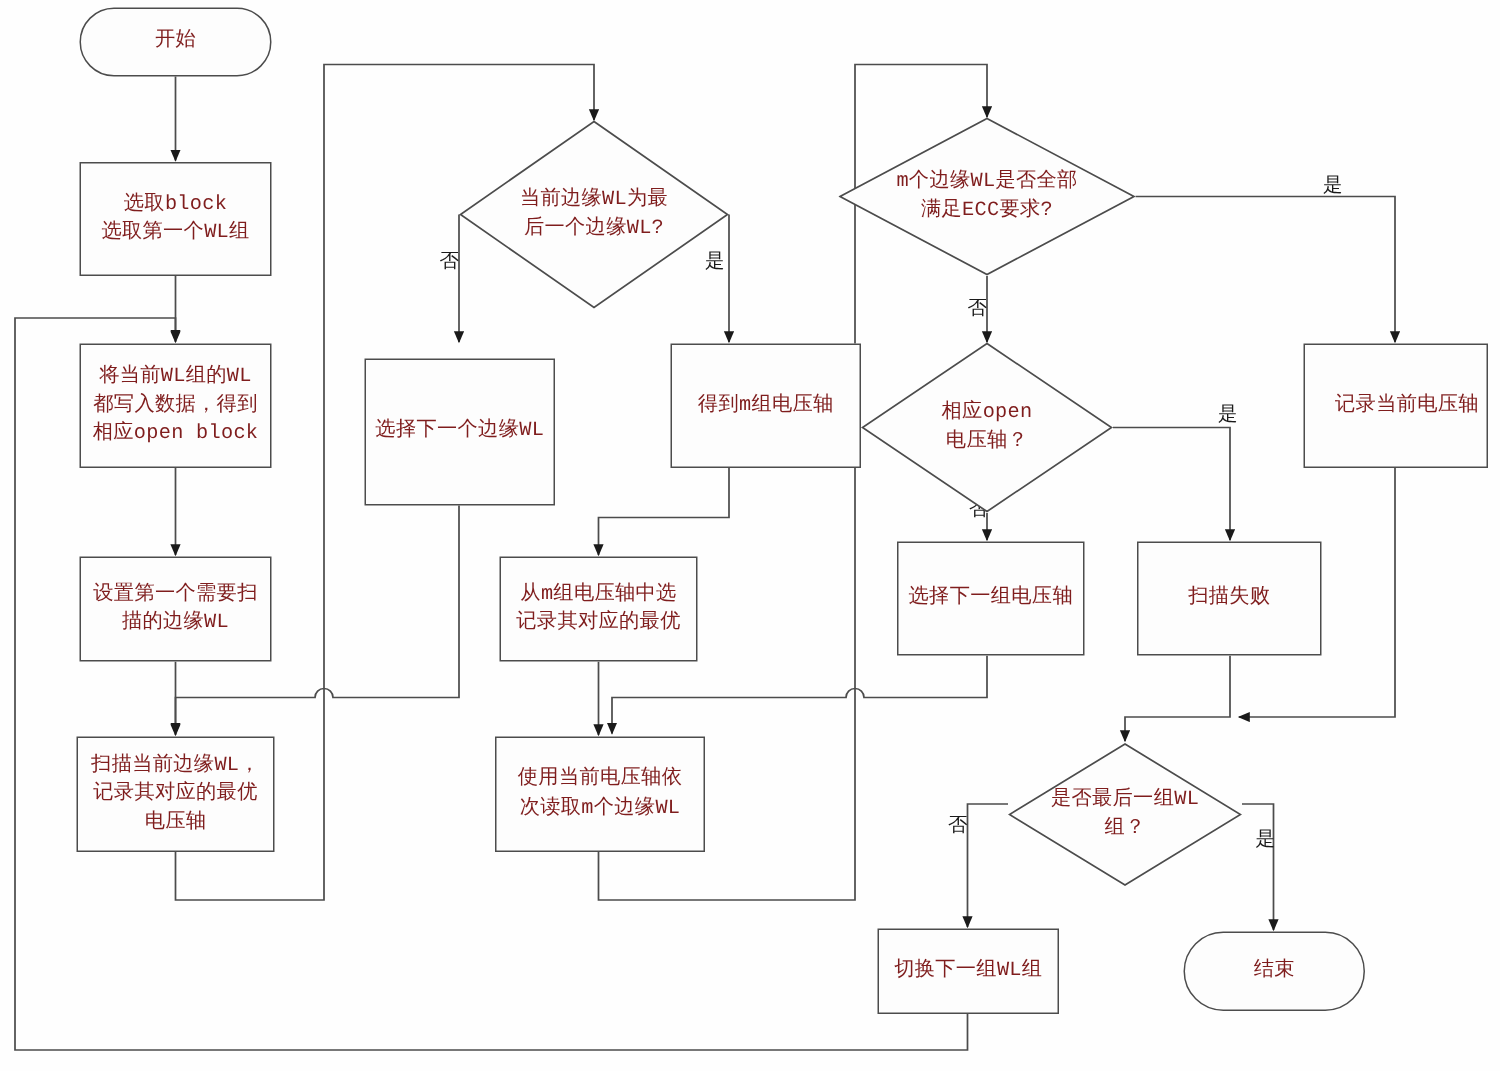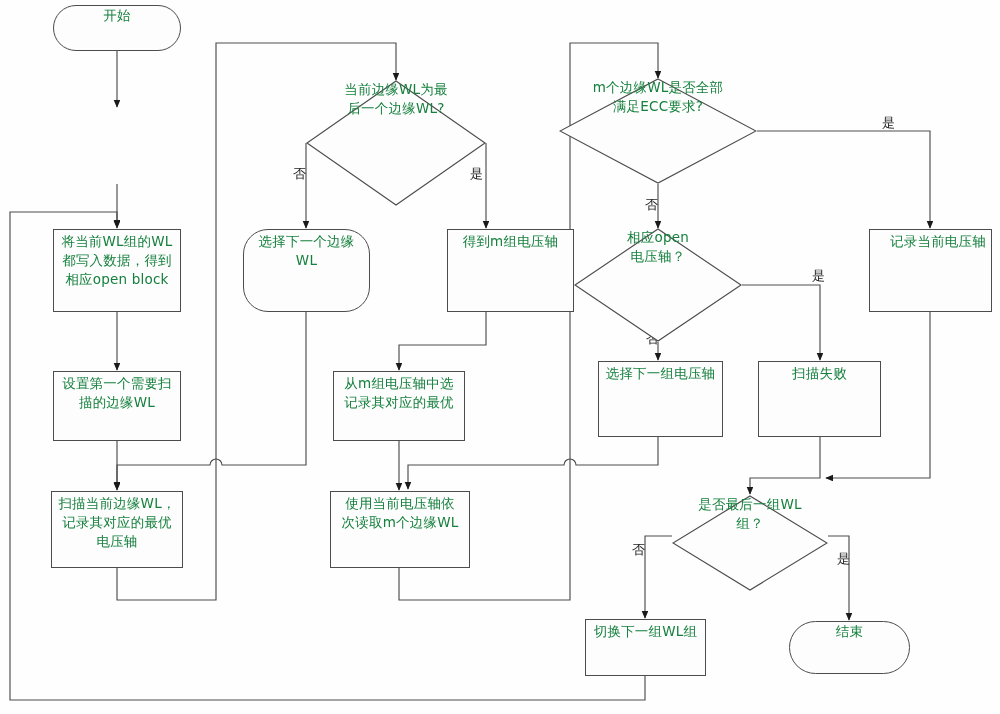--- a/index.html
+++ b/index.html
@@ -20,26 +20,28 @@
     left: 0;
     top: 0;
     width: 1000px;
     height: 714px;
     pointer-events: none;
   }
   .node {
     position: absolute;
     box-sizing: border-box;
     display: flex;
+    align-items: center;
     justify-content: center;
     text-align: center;
-    color: #15803d;
+    color: #7f1d1d;
     font-size: 13.5px;
     line-height: 1.42;
     letter-spacing: 0.2px;
+    font-family: Liberation Mono, monospace;
   }
   .node.process {
     border: 1.15px solid #4c4c4c;
     background: #fdfdfd;
     padding: 2px 5px;
   }
   .node.terminator {
     border: 1.15px solid #4c4c4c;
     background: #fdfdfd;
     border-radius: 999px;
@@ -131,20 +133,24 @@
 
       <path d="M645,676 L645,700 L10,700 L10,212 L110,212"></path>
       <path d="M110,212 L117,212 L117,227" marker-end="url(#ah)"></path>
     </g>
   </svg>
 
   <div class="node terminator" style="left:53px; top:5px; width:128px; height:46px;">
     <span class="txt">开始</span>
   </div>
 
+  <div class="node process" style="left:53px; top:108px; width:128px; height:76px;">
+    <span class="txt">选取block
+选取第一个WL组</span>
+  </div>
 
   <div class="node process" style="left:53px; top:229px; width:128px; height:83px;">
     <span class="txt">将当前WL组的WL
 都写入数据，得到
 相应open block</span>
   </div>
 
   <div class="node process" style="left:53px; top:371px; width:128px; height:70px;">
     <span class="txt">设置第一个需要扫
 描的边缘WL</span>
@@ -157,21 +163,21 @@
   </div>
 
   <div class="node decision" style="left:306px; top:80px; width:180px; height:126px;">
     <svg class="dshape" viewBox="0 0 180 126" preserveAspectRatio="none">
       <polygon points="90,1 179,63 90,125 1,63" fill="#fdfdfd" stroke="#4c4c4c" stroke-width="1.15" vector-effect="non-scaling-stroke"></polygon>
     </svg>
     <span class="txt dlabel">当前边缘WL为最
 后一个边缘WL?</span>
   </div>
 
-  <div class="node process" style="left:243px; top:229px; width:127px; height:83px;border-radius:25px;">
+  <div class="node process" style="left:243px; top:239px; width:127px; height:98px;">
     <span class="txt">选择下一个边缘WL</span>
   </div>
 
   <div class="node process" style="left:411px; top:229px; width:127px; height:83px;margin-left:36px;">
     <span class="txt">得到m组电压轴</span>
   </div>
 
   <div class="node process" style="left:333px; top:371px; width:132px; height:70px;">
     <span class="txt">从m组电压轴中选
 记录其对应的最优</span>

